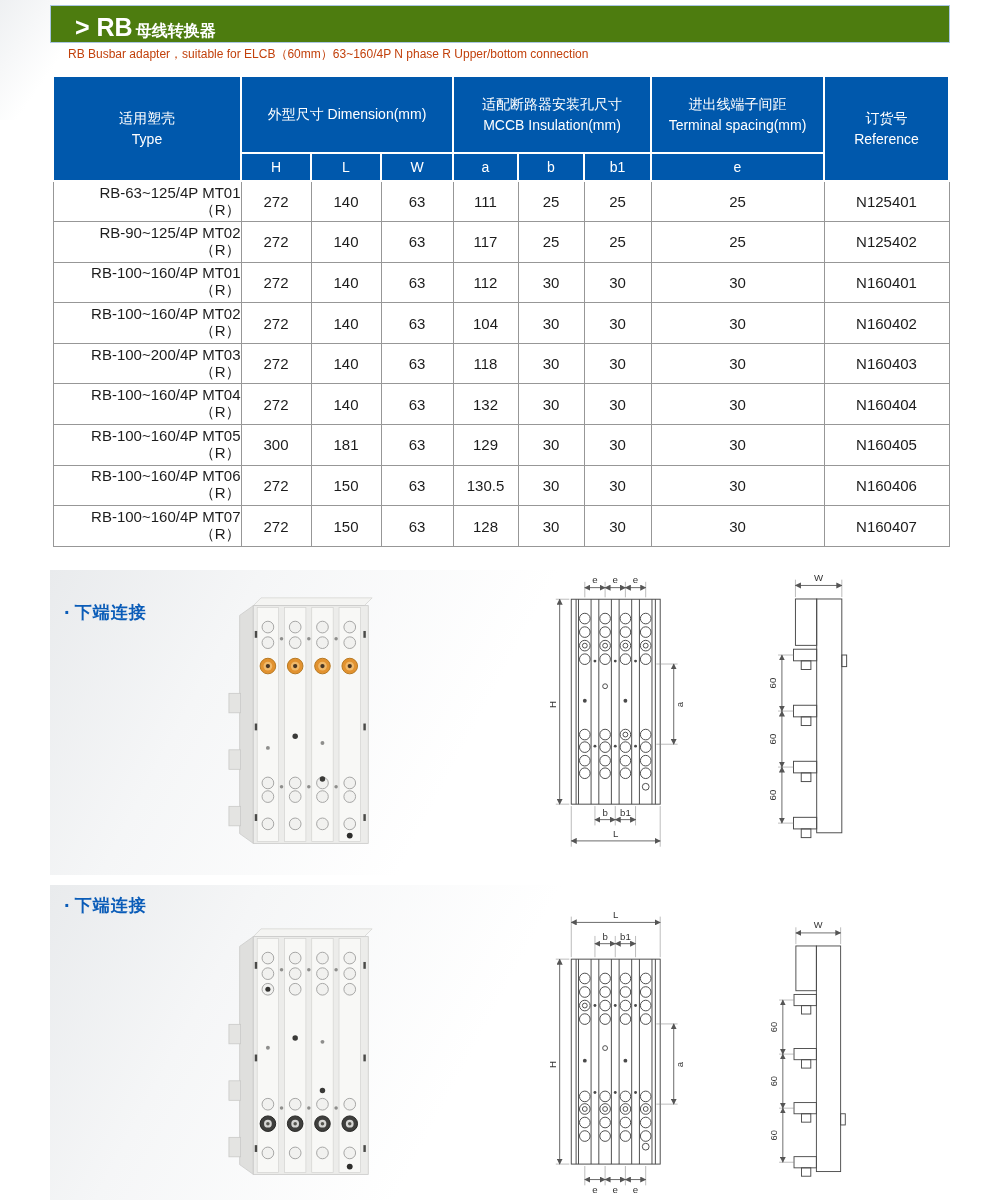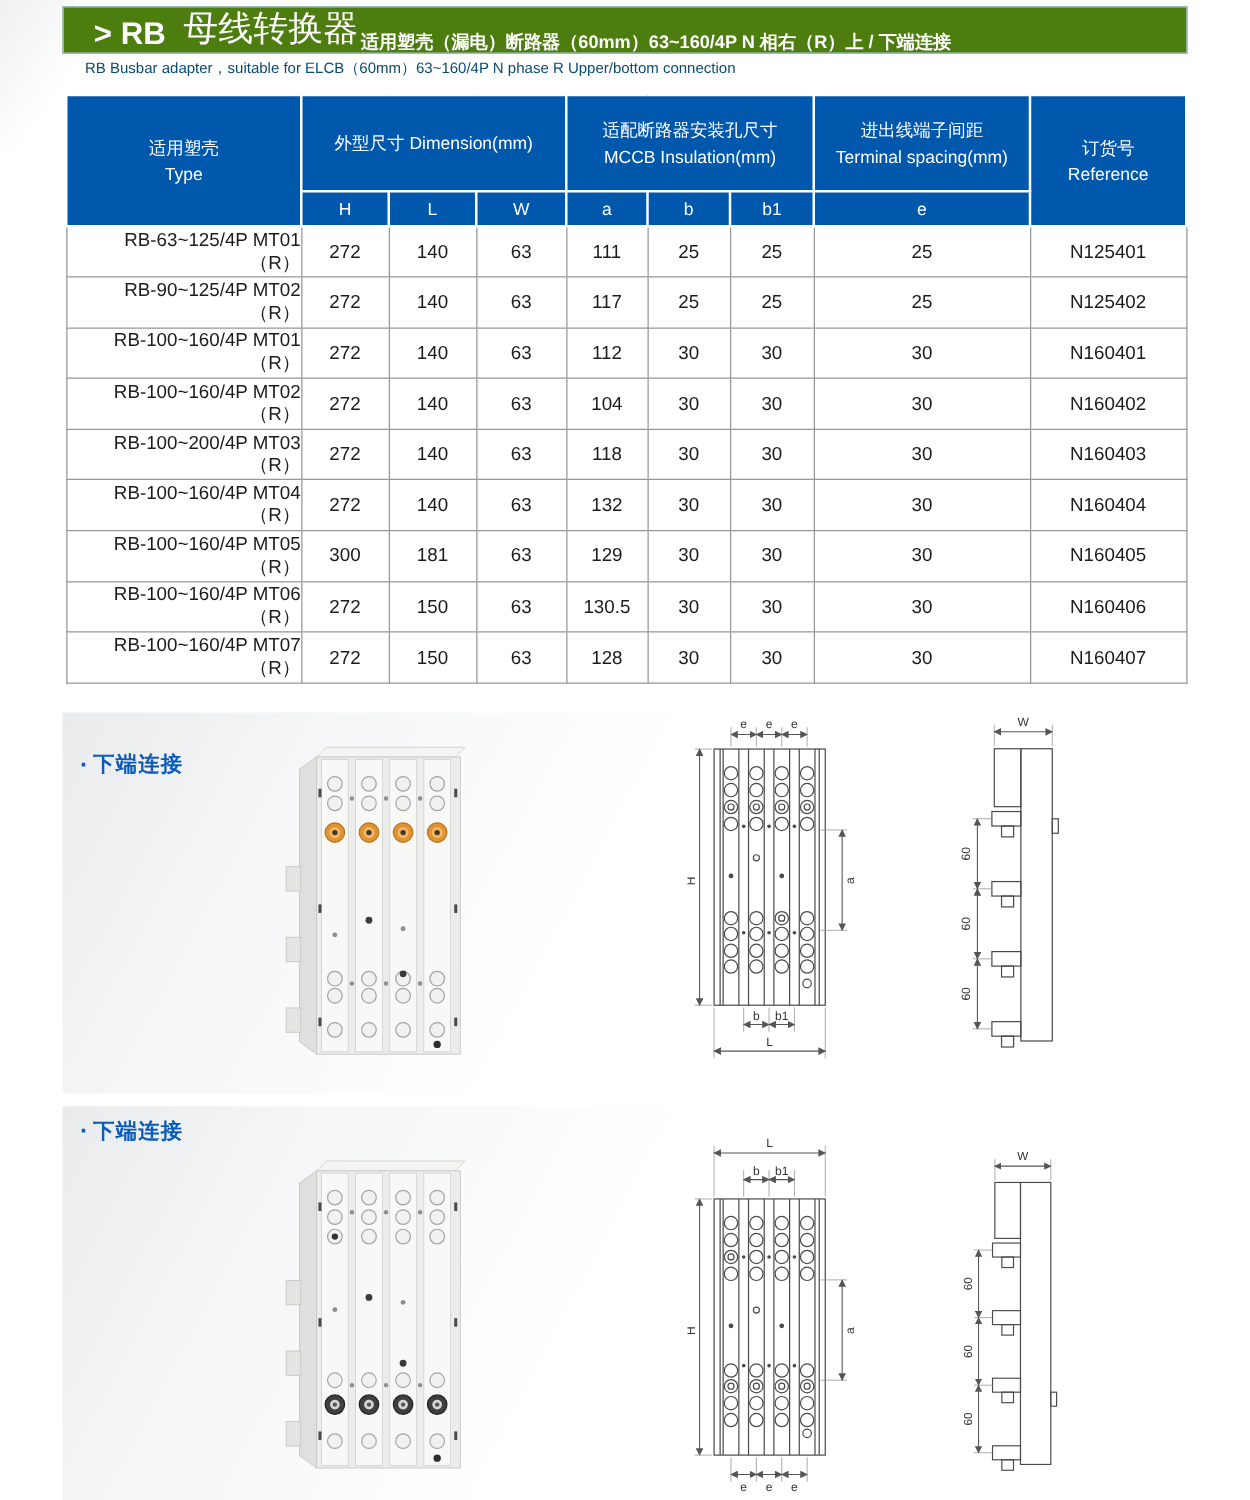--- a/index.html
+++ b/index.html
@@ -7,23 +7,23 @@
     font-family:"Liberation Sans", sans-serif; position:relative; overflow:hidden; }
 
   .corner-sweep { position:absolute; left:0; top:0; width:60px; height:120px;
     background:linear-gradient(125deg,#eef0f2 0%,#ffffff 70%); }
 
   
   .banner { position:absolute; left:50px; top:5px; width:900px; height:38px;
     background:#4d7c0f; border:1px solid #aac6e2; color:#fff;
     display:flex; align-items:flex-end; padding-left:24px; white-space:nowrap; }
   .banner .b-prefix { font-size:25px; font-weight:bold; letter-spacing:0; }
-  .banner .b-title  { font-size:28px; font-weight:normal; margin-left:14px; }
+  .banner .b-title  { font-size:16px; font-weight:bold; margin-left:3px; }
   .banner .b-desc   { font-size:14.5px; font-weight:600; margin-left:2px; position:relative; top:1px; }
-  .subtitle { position:absolute; left:68px; top:46px; font-size:12px; color:#0c4a6e; }
+  .subtitle { position:absolute; left:68px; top:46px; font-size:12px; color:#c2410c; }
 
   
   table.spec { position:absolute; left:52px; top:75px; width:896px;
     border-collapse:collapse; table-layout:fixed; }
   table.spec thead th { background:#0058ac; color:#fff; font-weight:normal;
     border:2px solid #ffffff; font-size:14px; line-height:1.45; vertical-align:middle; }
   table.spec thead tr.h1 th { height:77px; }
   table.spec thead tr.h2 th { height:28px; font-size:14px; }
   table.spec thead th .zh { display:block; }
   table.spec thead th .en { display:block; }
@@ -59,21 +59,20 @@
   svg .fdot { fill:#4a4a4a; stroke:none; }
 </style>
 </head>
 <body>
 
 <div class="corner-sweep"></div>
 
 <div class="banner">
   <span class="b-prefix">&gt; RB</span>
     <span class="b-title">母线转换器</span>
-    <span class="b-desc">适用塑壳（漏电）断路器（60mm）63~160/4P N 相右（R）上 / 下端连接</span>
 </div>
 <div class="subtitle">RB Busbar adapter，suitable for ELCB（60mm）63~160/4P N phase R Upper/bottom connection</div>
 
 <table class="spec">
   <colgroup>
     <col style="width:188px">
       <col style="width:70px">
       <col style="width:70px">
       <col style="width:72px">
     <col style="width:65px">

